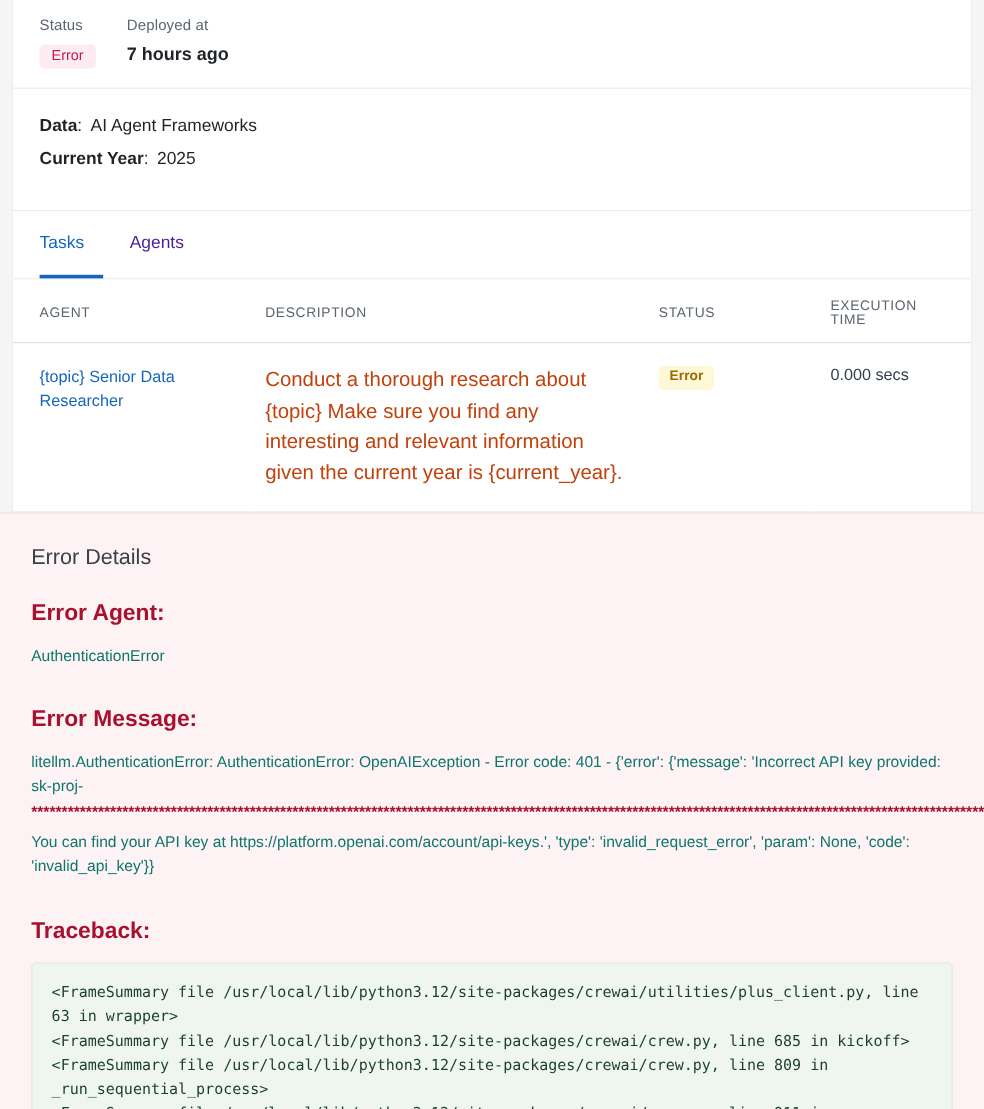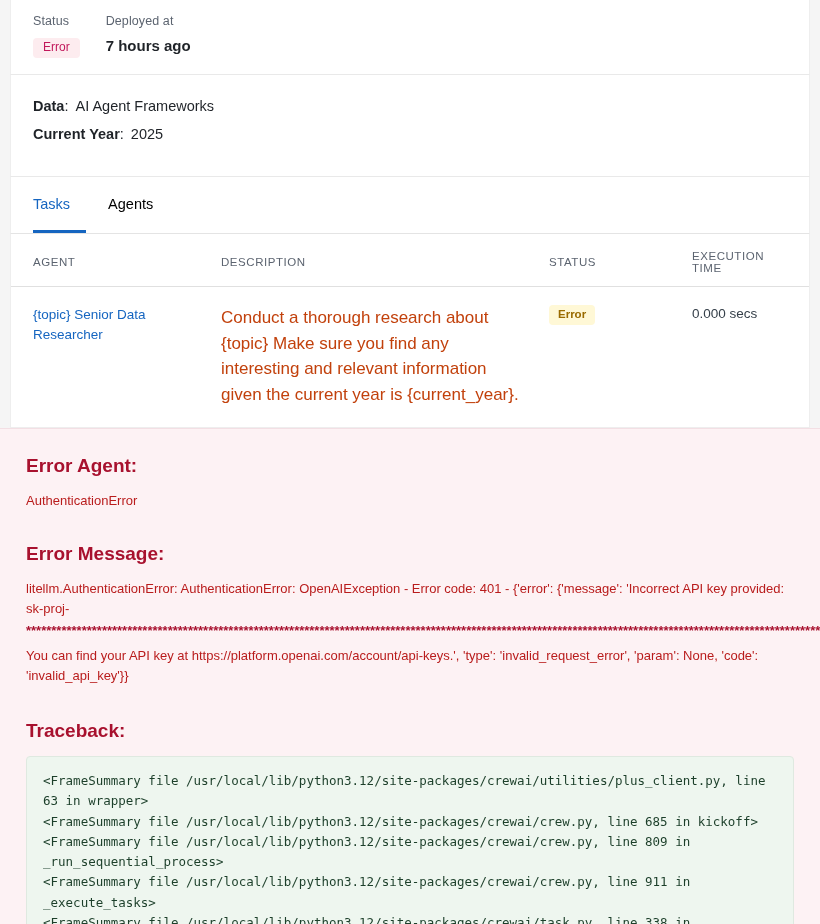--- a/index.html
+++ b/index.html
@@ -83,21 +83,21 @@
     border-left: 1px solid #eeeeee;
     border-right: 1px solid #eeeeee;
     display: flex;
     align-items: stretch;
     height: 56px;
   }
   .tab {
     display: flex;
     align-items: center;
     font-size: 14.5px;
-    color: #000000;
+    color: #4c1d95;
     padding: 0 16px;
     margin-right: 6px;
     cursor: pointer;
     border-bottom: 3px solid transparent;
     box-sizing: border-box;
   }
   .tab:first-child { padding-left: 0; margin-left: 0; }
   .tab.active {
     color: #1565c0;
     border-bottom: 3px solid #1565c0;
@@ -176,21 +176,21 @@
   }
   .err-h {
     color: #a8112e;
     font-size: 19px;
     font-weight: bold;
     margin: 0 0 14px 0;
   }
   .err-h.second { margin-top: 32px; }
   .err-h.third { margin-top: 34px; }
   .err-body {
-    color: #b91c1c;
+    color: #0f766e;
     font-size: 13px;
     line-height: 1.55;
     margin: 0 0 4px 0;
     word-wrap: break-word;
   }
   .err-stars {
     color: #a8112e;
     font-size: 13px;
     font-weight: bold;
     letter-spacing: 0px;
@@ -275,20 +275,21 @@
           </td>
           <td class="c3">
             <span class="exec-time">0.000 secs</span>
           </td>
         </tr>
       </tbody>
     </table>
   </div>
 
   <div class="error-panel">
+    <div class="error-panel-title">Error Details</div>
 
     <div class="err-h">Error Agent:</div>
     <div class="err-body">AuthenticationError</div>
 
     <div class="err-h second">Error Message:</div>
     <div class="err-body">litellm.AuthenticationError: AuthenticationError: OpenAIException - Error code: 401 - {'error': {'message': 'Incorrect API key provided: sk-proj-</div>
     <div class="err-stars">************************************************************************************************************************************************************************************</div>
     <div class="err-body">You can find your API key at https://platform.openai.com/account/api-keys.', 'type': 'invalid_request_error', 'param': None, 'code': 'invalid_api_key'}}</div>
 
     <div class="err-h third">Traceback:</div>

